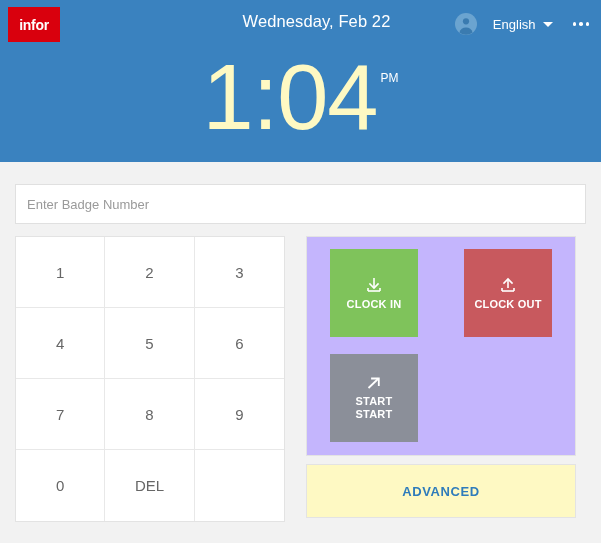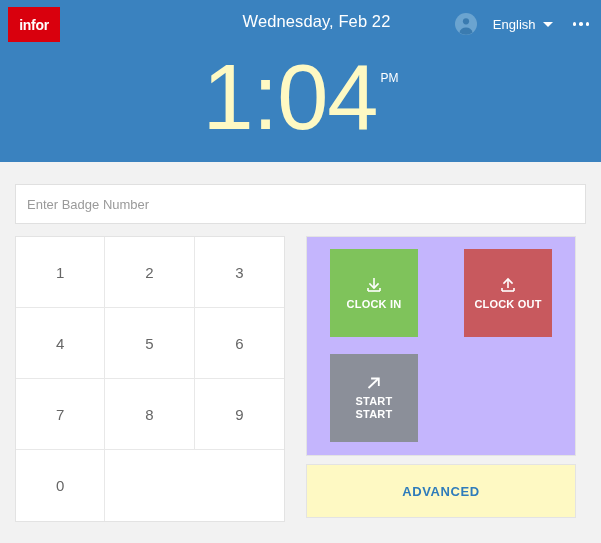--- a/index.html
+++ b/index.html
@@ -320,20 +320,23 @@
           <span>7</span>
         </div>
       <div class="key">
           <span>8</span>
         </div>
       <div class="key">
           <span>9</span>
         </div>
       <div class="key">
           <span>0</span>
+        </div>
+      <div class="key">
+          <span>DEL</span>
         </div>
     </div>
 
     <div class="actions-col">
 
       <div class="actions-panel">
 
         <div class="action-btn btn-clockin">
           <span>
             <svg width="20" height="19" viewBox="0 0 20 19">

